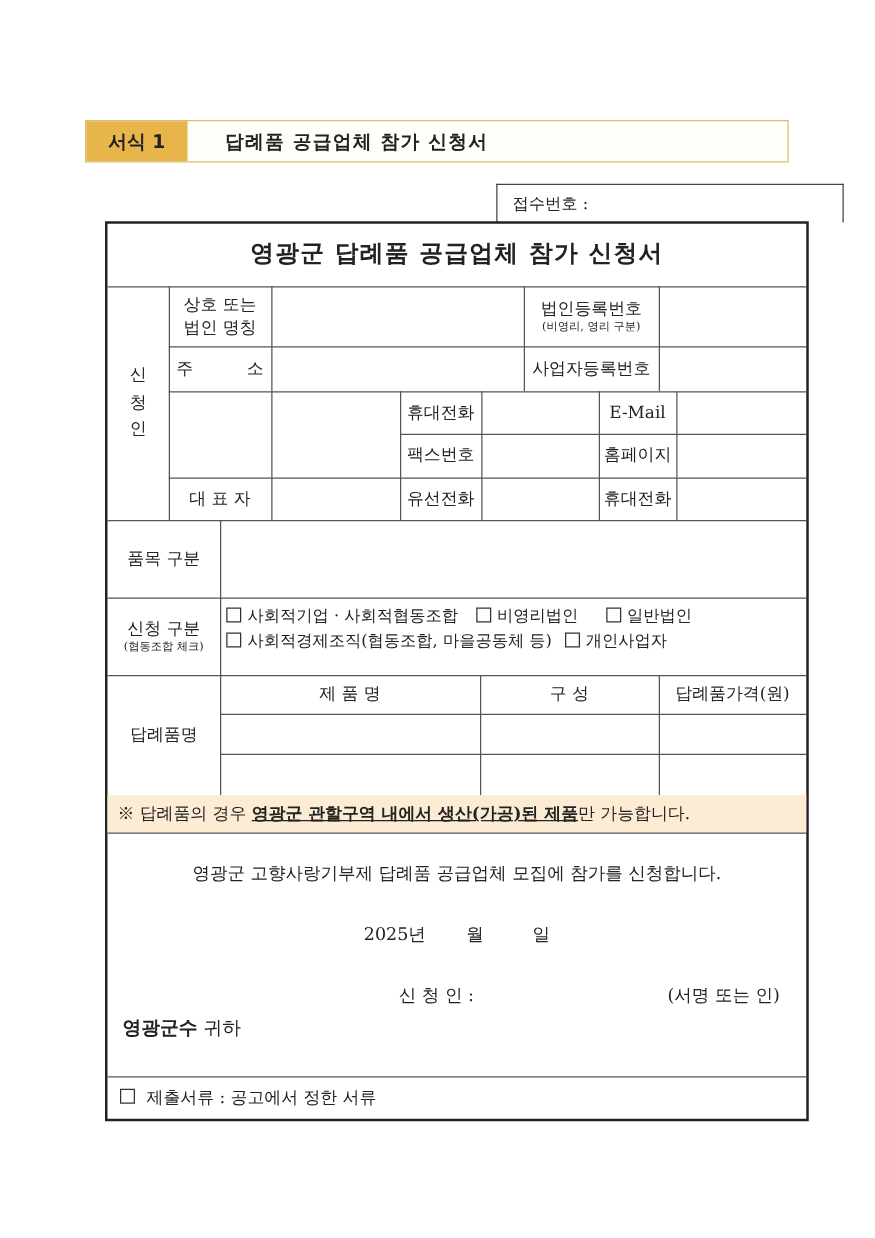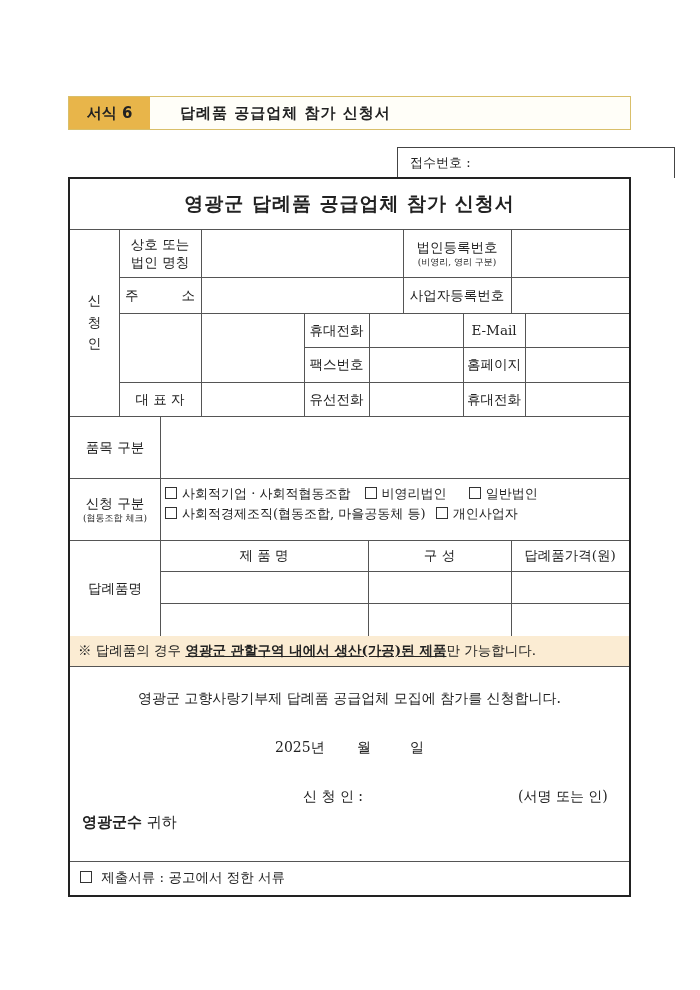--- a/index.html
+++ b/index.html
@@ -1,42 +1,42 @@
 <!DOCTYPE html>
 <html><head>
 <meta charset="utf-8">
 <style>
   html, body { margin:0; padding:0; background:#ffffff; }
   body { width:700px; height:990px; position:relative; font-family:"DejaVu Serif", serif; color:#222; overflow:hidden; }
   .banner { position:absolute; left:68px; top:96px; width:563px; height:34px; border:1px solid #d9bf6a; display:flex; box-sizing:border-box; background:#fffef8; }
   .banner-tag { width:81px; background:#e8b54a; display:flex; align-items:center; justify-content:center; font-family:"DejaVu Sans", sans-serif; font-weight:bold; font-size:15px; color:#222; }
   .banner-title { flex:1; display:flex; align-items:center; padding-left:30px; font-family:"DejaVu Sans", sans-serif; font-weight:bold; font-size:15px; letter-spacing:1px; }
   .receipt { position:absolute; left:397px; top:147px; width:278px; height:31px; border:1px solid #444; border-bottom:none; box-sizing:border-box; display:flex; align-items:center; padding-left:12px; font-size:13px; }
-  .form { position:absolute; left:68px; top:177px; width:563px; height:720px; border:2px solid #222; box-sizing:border-box;text-decoration:underline; }
+  .form { position:absolute; left:84px; top:177px; width:563px; height:720px; border:2px solid #222; box-sizing:border-box;text-decoration:underline; }
   .cell { position:absolute; box-sizing:border-box; display:flex; align-items:center; justify-content:center; font-size:13.5px; text-align:center; line-height:1.35; }
   .hl { position:absolute; height:0; border-top:1px solid #555; }
   .vl { position:absolute; width:0; border-left:1px solid #555; }
   .title { left:0; top:0; width:559px; height:50px; font-family:"DejaVu Sans", sans-serif; font-weight:bold; font-size:19px; letter-spacing:1px; }
   .small { font-size:9px; display:block; }
   .stack { flex-direction:column; }
   .note { position:absolute; left:0; top:457px; width:559px; height:30px; background:#fbecd3; display:flex; align-items:center; padding-left:8px; box-sizing:border-box; font-size:13.5px; }
   .note b { text-decoration:underline; }
   .checks { position:absolute; left:95px; top:305px; font-size:13px; line-height:20px; }
   .cb { display:inline-block; width:10px; height:10px; border:1px solid #333; margin-right:5px; vertical-align:-1px; }
   .decl { position:absolute; left:0; width:559px; text-align:center; font-size:14px; }
   .sig { position:absolute; font-size:14px; }
   .addressee { position:absolute; left:12px; top:634px; font-family:"DejaVu Sans", sans-serif; font-size:15px; }
   .addressee b { font-size:15px; }
   .footer { position:absolute; left:10px; top:690px; font-size:13.5px; }
 </style>
 </head>
 <body>
 
 <div class="banner">
-  <div class="banner-tag">서식 6</div>
+  <div class="banner-tag">서식 1</div>
   <div class="banner-title">답례품 공급업체 참가 신청서</div>
 </div>
 
 <div class="receipt">접수번호 :</div>
 
 <div class="form">
   <div class="cell title">영광군 답례품 공급업체 참가 신청서</div>
   <div class="hl" style="left:0;top:50px;width:559px;"></div>
 
   <div class="vl" style="left:49px;top:50px;height:187px;"></div>

